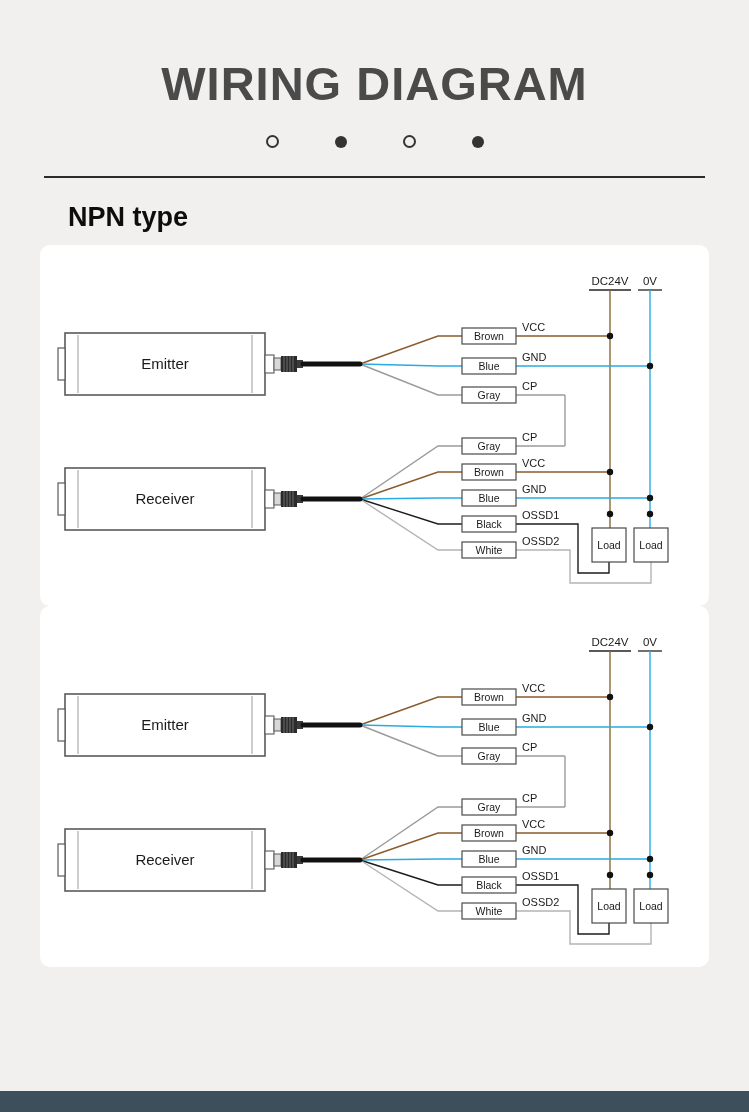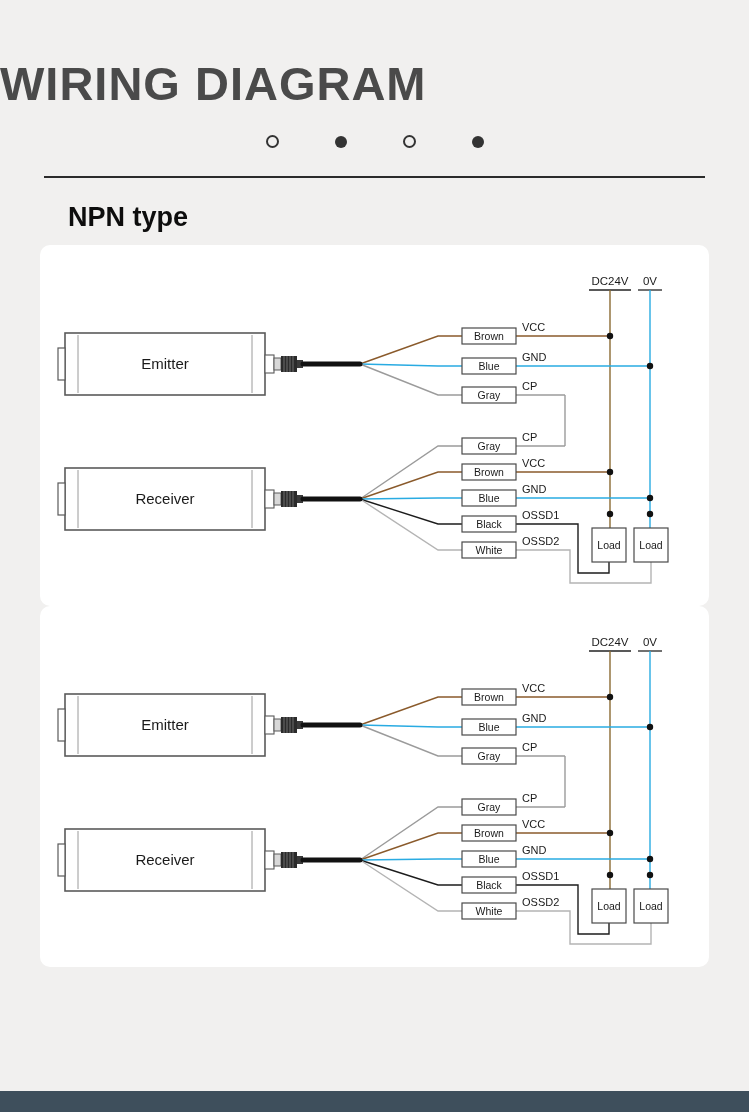--- a/index.html
+++ b/index.html
@@ -2,21 +2,21 @@
 <html><head>
 <meta charset="utf-8">
 <style>
   html,body { margin:0; padding:0; background:#e8e7e6; }
   .page {
     width:749px; height:1112px; position:relative; overflow:hidden;
     background:#f1f0ef; margin:0 auto;
     font-family:"Liberation Sans", sans-serif;
   }
   h1.page-title {
-    margin:0; padding-top:56px; 
+    margin:0; padding-top:56px; text-align:center;
     font-size:47px; font-weight:700; letter-spacing:1px; color:#4a4a4a;
   }
   .dots { display:flex; justify-content:center; align-items:center; gap:56px; margin-top:24px; height:13px; }
   .dot { display:inline-block; border-radius:50%; }
   .dot.hollow { width:9px; height:9px; border:2px solid #333; background:transparent; }
   .dot.filled { width:12px; height:12px; background:#333; }
   .divider { border:none; border-top:2px solid #2b2b2b; margin:28px 44px 0 44px; }
   h2.section-heading {
     font-size:27px; font-weight:700; color:#0d0d0d;
     margin:24px 12px 12px 68px;

